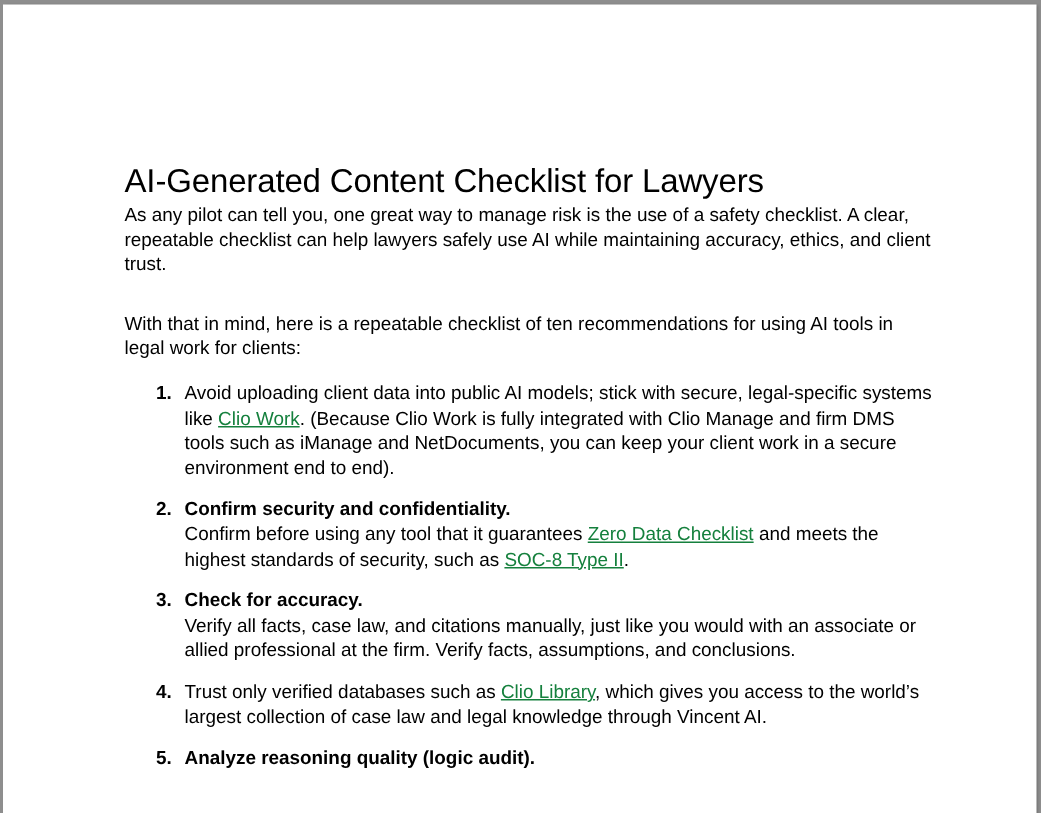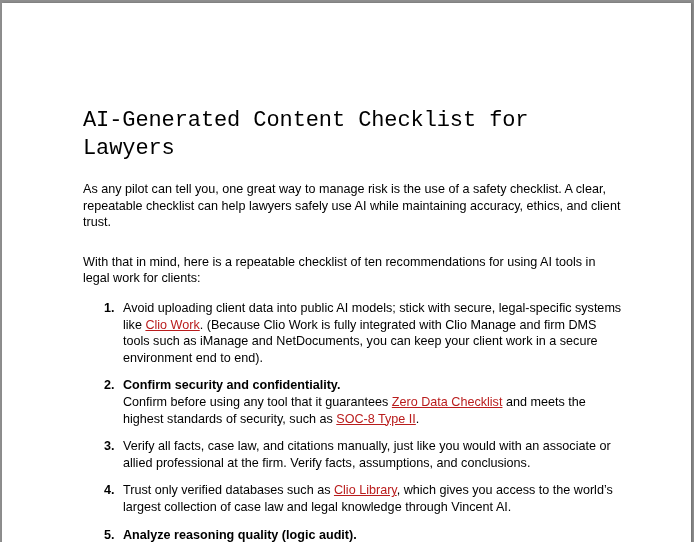--- a/index.html
+++ b/index.html
@@ -21,48 +21,47 @@
       left: 81px; top: 104px;
       width: 540px;
       color: #000;
     }
     h1 {
       margin: 0;
       font-weight: normal;
       font-size: 22px;
       line-height: 28px;
       letter-spacing: -0.1px;
-      font-family: Liberation Mono, monospace;
     }
     p {
       margin: 0;
       font-size: 12.6px;
       line-height: 16.6px;
     }
-    .intro1 { margin-top: 18px; }
+    .intro1 { }
     .intro2 { margin-top: 23px; }
     ol {
       list-style: none;
       margin: 13px 0 0 0;
       padding: 0;
     }
     li {
       position: relative;
       padding-left: 40px;
       margin-bottom: 11px;
       font-size: 12.6px;
       line-height: 16.6px;
     }
     .num {
       position: absolute;
       left: 21px; top: 0;
       font-weight: bold;
     }
     .item-title { font-weight: bold; display: block; }
-    a { color: #b91c1c; text-decoration: underline; }
+    a { color: #15803d; text-decoration: underline; }
   </style>
 </head>
 <body>
 
 <div class="page">
   <div class="content">
     <h1>AI-Generated Content Checklist for Lawyers</h1>
     <p class="intro1">As any pilot can tell you, one great way to manage risk is the use of a safety checklist. A clear, repeatable checklist can help lawyers safely use AI while maintaining accuracy, ethics, and client trust.</p>
     <p class="intro2">With that in mind, here is a repeatable checklist of ten recommendations for using AI tools in legal work for clients:</p>
 
@@ -71,20 +70,21 @@
         <span class="num">1.</span>
         <span>Avoid uploading client data into public AI models; stick with secure, legal-specific systems like </span><a>Clio Work</a><span>. (Because Clio Work is fully integrated with Clio Manage and firm DMS tools such as iManage and NetDocuments, you can keep your client work in a secure environment end to end).</span>
       </li>
       <li>
         <span class="num">2.</span>
         <span class="item-title">Confirm security and confidentiality.</span>
         <span>Confirm before using any tool that it guarantees </span><a>Zero Data Checklist</a><span> and meets the highest standards of security, such as </span><a>SOC-8 Type II</a><span>.</span>
       </li>
       <li>
         <span class="num">3.</span>
+        <span class="item-title">Check for accuracy.</span>
         <span>Verify all facts, case law, and citations manually, just like you would with an associate or allied professional at the firm. Verify facts, assumptions, and conclusions.</span>
       </li>
       <li>
         <span class="num">4.</span>
         <span>Trust only verified databases such as </span><a>Clio Library</a><span>, which gives you access to the world’s largest collection of case law and legal knowledge through Vincent AI.</span>
       </li>
       <li>
         <span class="num">5.</span>
         <span class="item-title">Analyze reasoning quality (logic audit).</span>
       </li>

